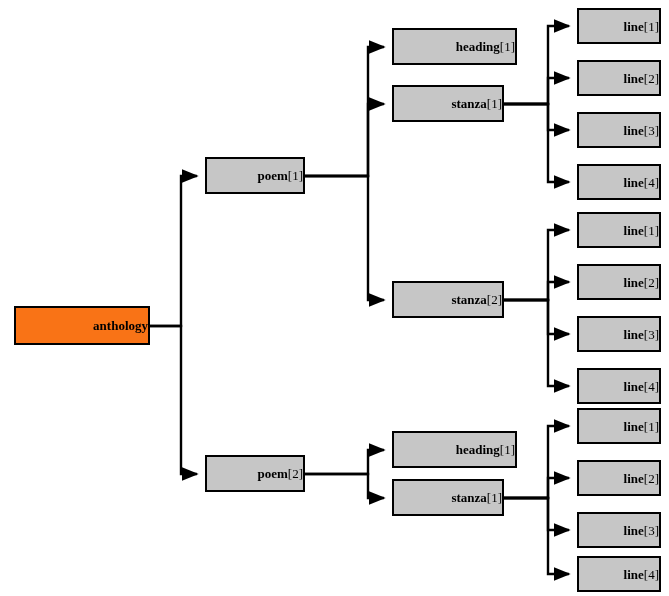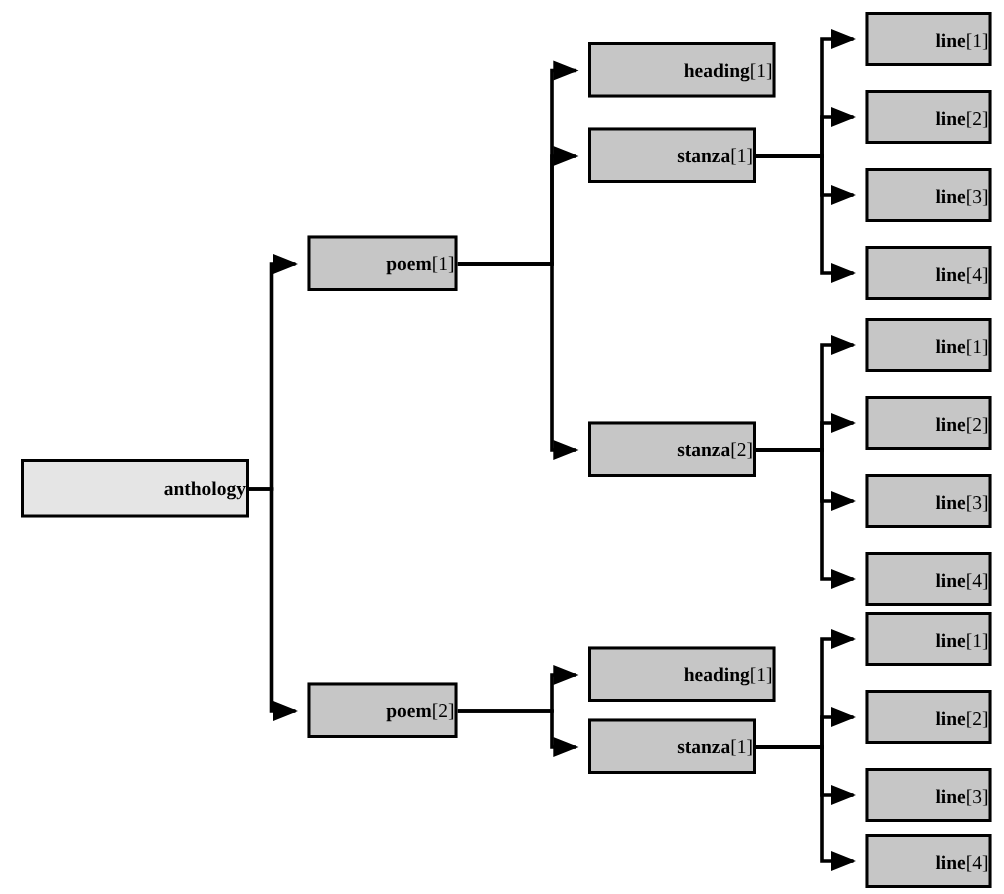--- a/index.html
+++ b/index.html
@@ -69,21 +69,21 @@
         <path d="M 504 300 L 548 300 L 548 282 L 569 282" fill="none" stroke="#000000" stroke-width="2.4" marker-end="url(#arrow)"></path>
         <path d="M 504 300 L 548 300 L 548 334 L 569 334" fill="none" stroke="#000000" stroke-width="2.4" marker-end="url(#arrow)"></path>
         <path d="M 504 300 L 548 300 L 548 386 L 569 386" fill="none" stroke="#000000" stroke-width="2.4" marker-end="url(#arrow)"></path>
         <path d="M 504 498 L 548 498 L 548 426 L 569 426" fill="none" stroke="#000000" stroke-width="2.4" marker-end="url(#arrow)"></path>
         <path d="M 504 498 L 548 498 L 548 478 L 569 478" fill="none" stroke="#000000" stroke-width="2.4" marker-end="url(#arrow)"></path>
         <path d="M 504 498 L 548 498 L 548 530 L 569 530" fill="none" stroke="#000000" stroke-width="2.4" marker-end="url(#arrow)"></path>
         <path d="M 504 498 L 548 498 L 548 574 L 569 574" fill="none" stroke="#000000" stroke-width="2.4" marker-end="url(#arrow)"></path>
       </g>
   </svg>
   <div id="nodes">
-      <div class="node" style="left: 14px; top: 306px; width: 152px; height: 39px; background: #e5e5e5; border-color: rgb(0, 0, 0);">
+      <div class="node" style="left: 14px; top: 306px; width: 136px; height: 39px; background: #f97316; border-color: rgb(0, 0, 0);">
         <span class="nm">anthology</span>
       </div>
       <div class="node" style="left: 205px; top: 157px; width: 100px; height: 37px; background: rgb(198, 198, 198); border-color: rgb(0, 0, 0);">
         <span class="nm">poem</span>
         <span class="ix">[1]</span>
       </div>
       <div class="node" style="left: 205px; top: 455px; width: 100px; height: 37px; background: rgb(198, 198, 198); border-color: rgb(0, 0, 0);">
         <span class="nm">poem</span>
         <span class="ix">[2]</span>
       </div>

